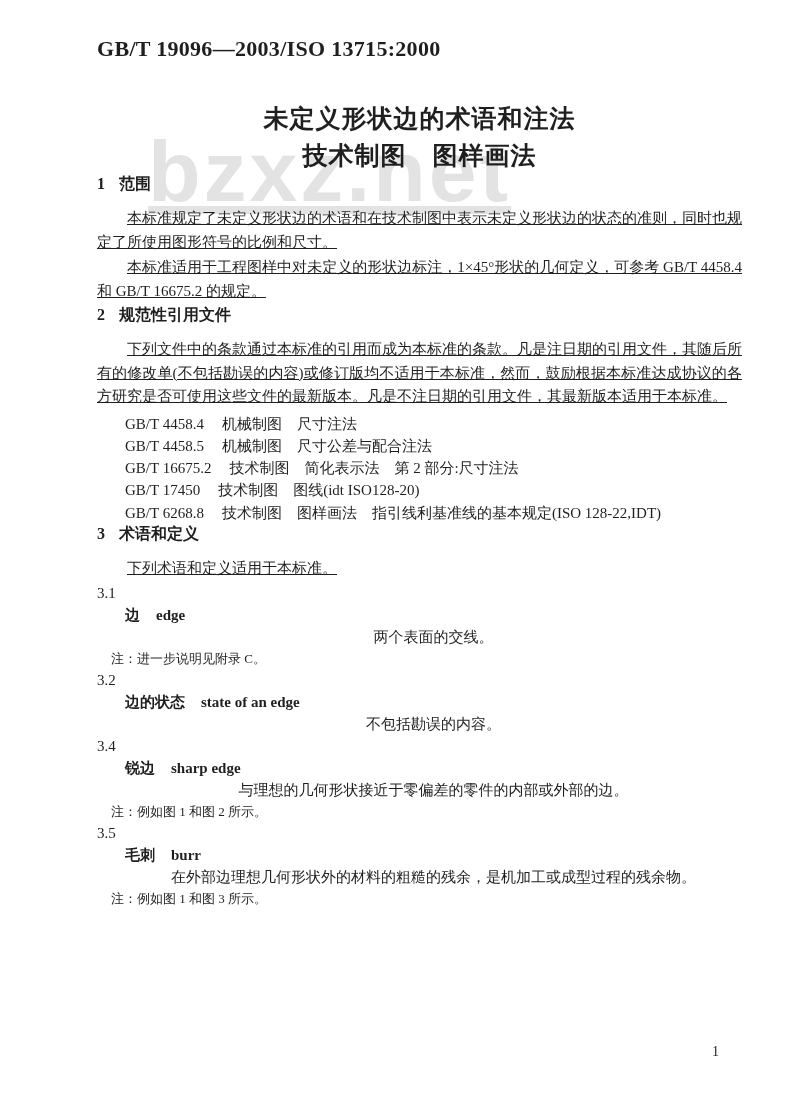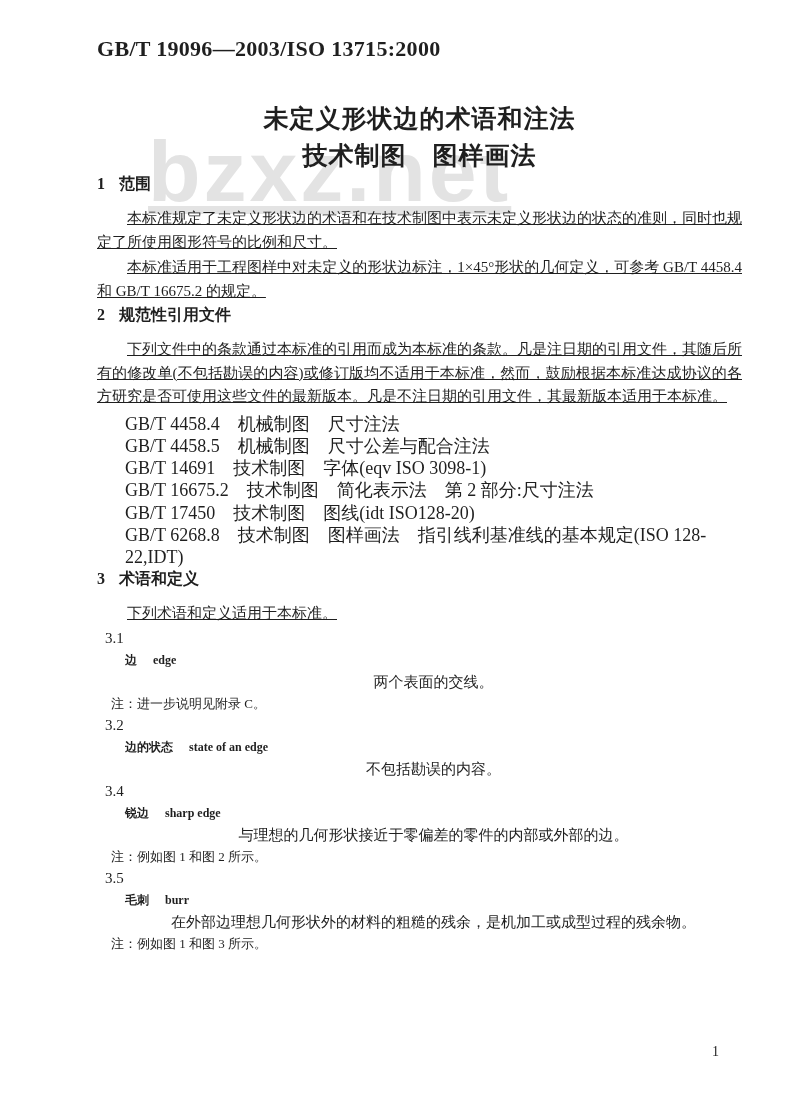--- a/index.html
+++ b/index.html
@@ -53,34 +53,34 @@
   .para{
     font-size:15px;
     line-height:23.5px;
     text-align:justify;
     text-indent:2em;
     margin:0 0 2px 0;
     text-decoration:underline;
   }
   .ref-list{margin-top:4px;}
   .ref{
-    font-size:18px;
+    font-size:15px;
     line-height:22.3px;
     margin-left:28px;
   }
   .ref .ref-title{margin-left:18px;}
   .terms{margin-top:2px;}
   .term-id{
     font-size:15px;
     line-height:22px;
-    margin-left:8px;
+    margin-left:0;
   }
   .term-name{
     font-weight:bold;
-    font-size:12px;
+    font-size:15px;
     line-height:22px;
     margin-left:28px;
   }
   .term-name .en{margin-left:16px;}
   .term-def{
     font-size:15px;
     line-height:22px;
     margin-left:28px;
     text-align:center;
   }
@@ -122,23 +122,20 @@
       <span>2</span><span class="sec-title">规范性引用文件</span>
     </div>
     <p class="para">下列文件中的条款通过本标准的引用而成为本标准的条款。凡是注日期的引用文件，其随后所有的修改单(不包括勘误的内容)或修订版均不适用于本标准，然而，鼓励根据本标准达成协议的各方研究是否可使用这些文件的最新版本。凡是不注日期的引用文件，其最新版本适用于本标准。</p>
 
     <div class="ref-list">
       <div class="ref">
         <span>GB/T 4458.4</span><span class="ref-title">机械制图　尺寸注法</span>
       </div>
       <div class="ref">
         <span>GB/T 4458.5</span><span class="ref-title">机械制图　尺寸公差与配合注法</span>
-      </div>
-      <div class="ref">
-        <span>GB/T 14691</span><span class="ref-title">技术制图　字体(eqv ISO 3098-1)</span>
       </div>
       <div class="ref">
         <span>GB/T 16675.2</span><span class="ref-title">技术制图　简化表示法　第 2 部分:尺寸注法</span>
       </div>
       <div class="ref">
         <span>GB/T 17450</span><span class="ref-title">技术制图　图线(idt ISO128-20)</span>
       </div>
       <div class="ref">
         <span>GB/T 6268.8</span><span class="ref-title">技术制图　图样画法　指引线利基准线的基本规定(ISO 128-22,IDT)</span>
       </div>

